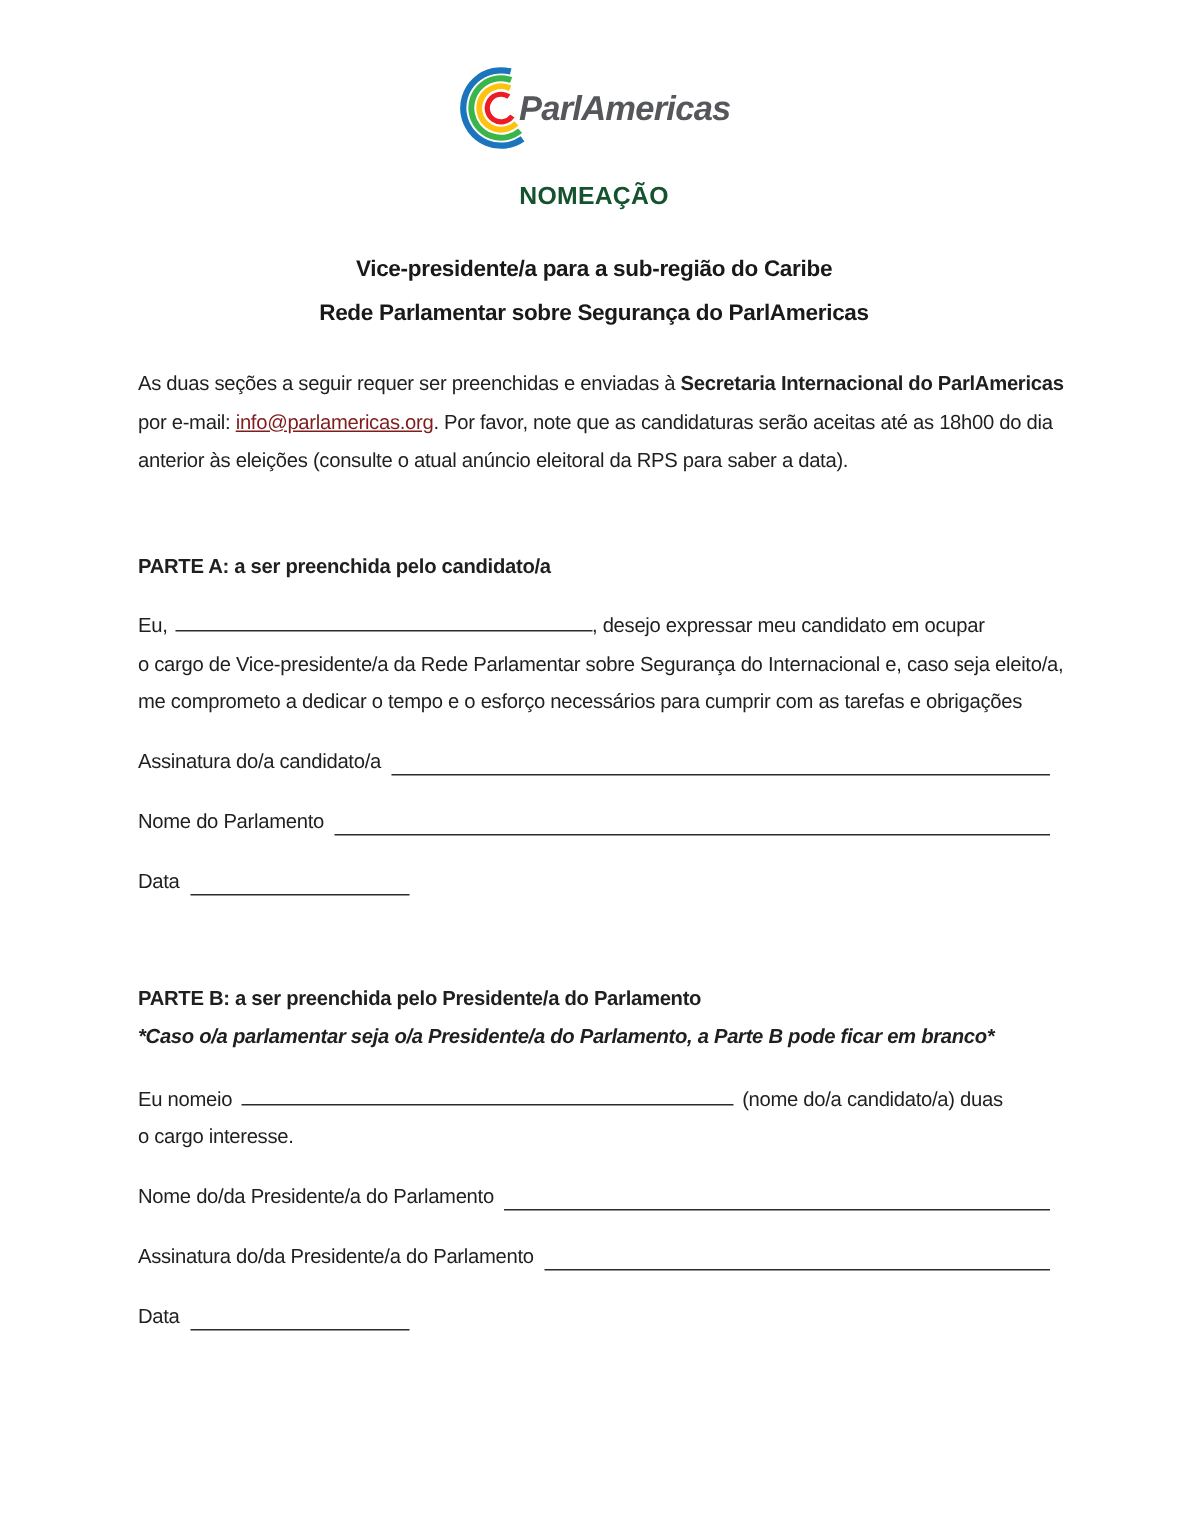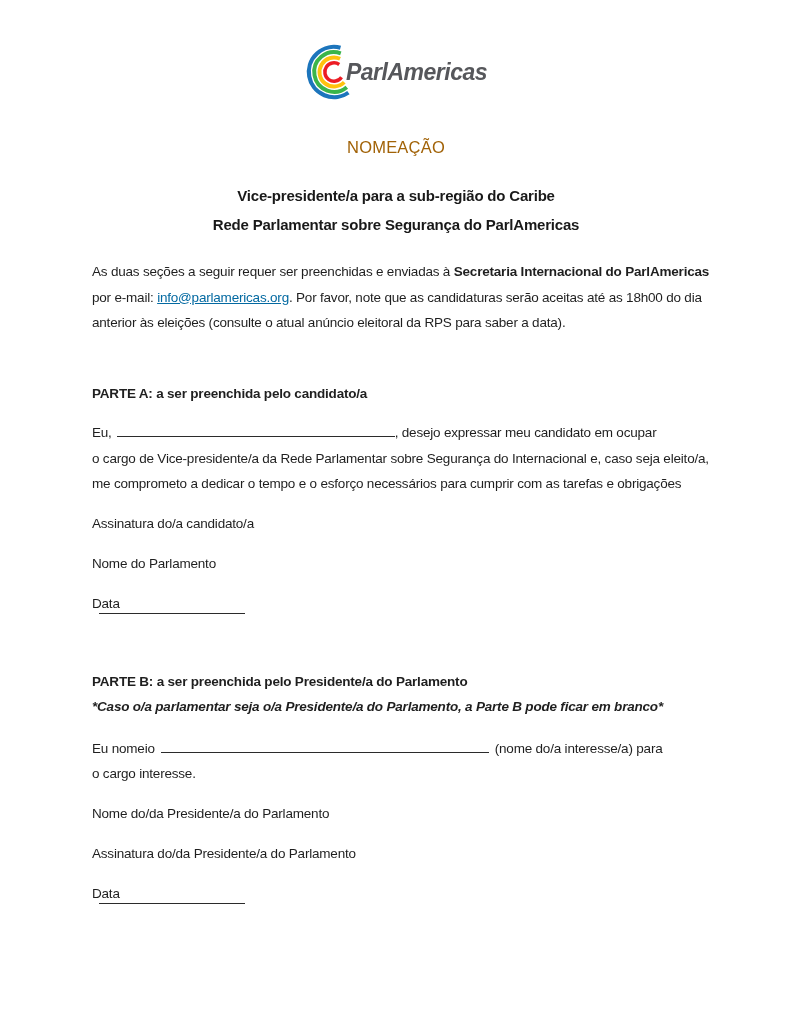--- a/index.html
+++ b/index.html
@@ -25,41 +25,41 @@
   }
   .logo-text {
     font-size: 23px;
     font-weight: bold;
     font-style: italic;
     color: #56575b;
     margin-left: -17px;
     letter-spacing: -0.5px;
   }
   .doc-heading {
-    margin-top: 36px;
+    margin-top: 20px;
     text-align: center;
     font-size: 16.5px;
-    font-weight: normal;
-    color: #a16207;
+    font-weight: bold;
+    color: #14532d;
     letter-spacing: 0.2px;
   }
   .doc-title {
     margin-top: 24px;
     text-align: center;
     font-size: 15px;
     font-weight: bold;
     color: #191919;
     line-height: 29px;
   }
   .para { margin: 0; }
   .intro { margin-top: 20px; }
   .line { display: block; white-space: nowrap; line-height: 25.5px; }
   b { font-weight: bold; }
   .link {
-    color: #0369a1;
+    color: #7f1d1d;
     text-decoration: underline;
     cursor: pointer;
   }
   .part-heading {
     font-weight: bold;
     line-height: 25.5px;
     white-space: nowrap;
   }
   .parte-a-heading { margin-top: 45px; }
   .parte-b-heading { margin-top: 56px; }
@@ -72,24 +72,23 @@
   .statement { margin-top: 14px; }
   .blank {
     display: inline-block;
     border-bottom: 1.4px solid #2b2b2b;
     height: 12px;
   }
   .blank-eu { width: 278px; margin-left: 5px; }
   .blank-nominate { width: 328px; margin: 0 6px; }
   .field-row {
     display: flex;
-    align-items: flex-start;
+    align-items: flex-end;
     margin-top: 21px;
     height: 19px;
-    flex-direction: column;
   }
   .field-row.first { margin-top: 17px; }
   .field-label { white-space: nowrap; line-height: 19px; }
   .flex-blank { flex: 1; margin-left: 7px; }
   .blank-date { width: 146px; margin-left: 7px; }
   .nominate { margin-top: 16px; }
 </style>
 </head>
 <body>
 
@@ -141,21 +140,21 @@
       <span class="field-label">Data</span>
       <span class="blank blank-date"></span>
     </div>
   </section>
 
   <section>
     <div class="part-heading parte-b-heading">PARTE B: a ser preenchida pelo Presidente/a do Parlamento</div>
     <div class="note-line">*Caso o/a parlamentar seja o/a Presidente/a do Parlamento, a Parte B pode ficar em branco*</div>
 
     <p class="para nominate">
-      <span class="line"><span>Eu nomeio</span><span class="blank blank-nominate"></span><span>(nome do/a interesse/a) para</span></span>
+      <span class="line"><span>Eu nomeio</span><span class="blank blank-nominate"></span><span>(nome do/a candidato/a) duas</span></span>
       <span class="line">o cargo interesse.</span>
     </p>
 
     <div class="field-row first">
       <span class="field-label">Nome do/da Presidente/a do Parlamento</span>
       <span class="blank flex-blank"></span>
     </div>
 
     <div class="field-row">
       <span class="field-label">Assinatura do/da Presidente/a do Parlamento</span>

